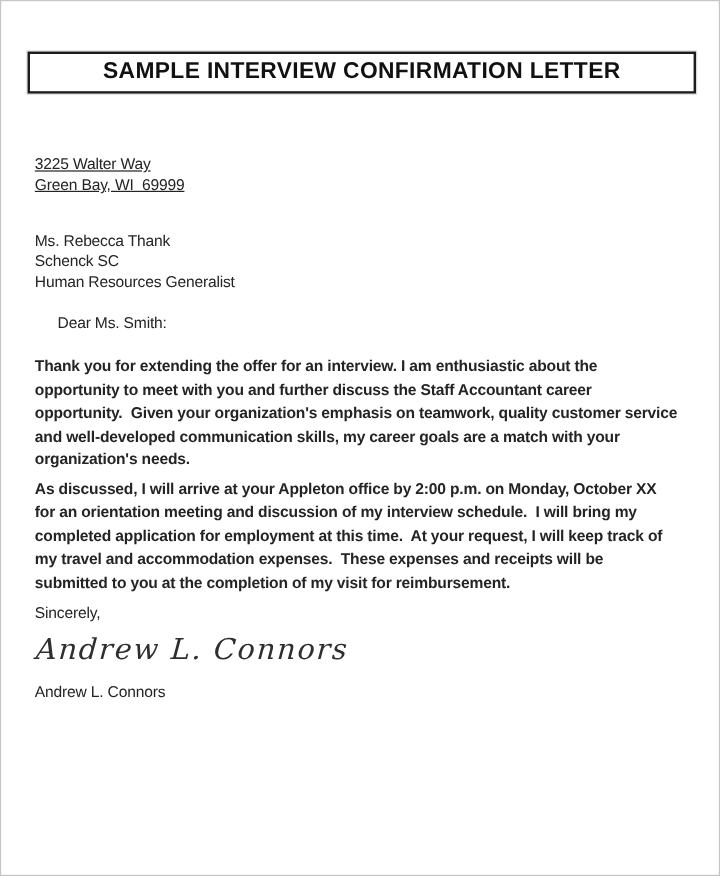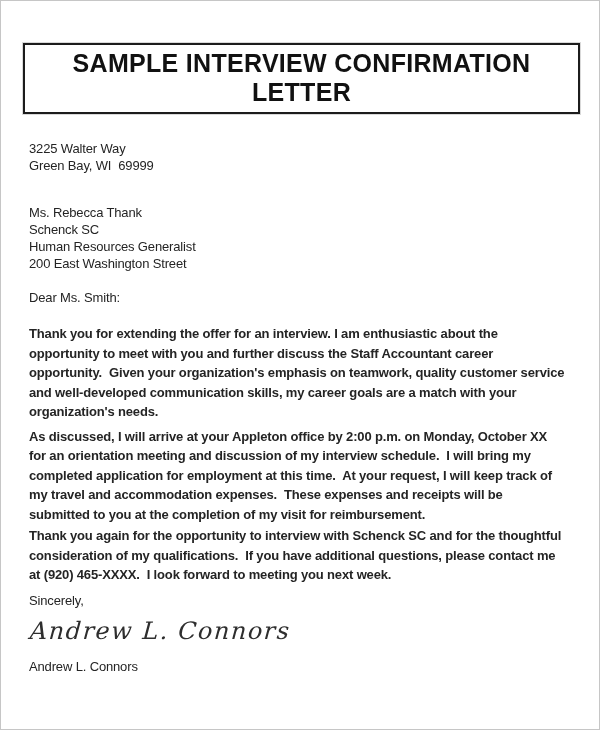--- a/index.html
+++ b/index.html
@@ -16,38 +16,38 @@
     overflow: hidden;
     font-family: "Liberation Sans", sans-serif;
     color: #242424;
   }
   .title-box {
     margin: 42px 19px 0 22px;
     border: 2px solid #1c1c1c;
     box-shadow: 0 0 0 1px #d9d9d9;
     text-align: center;
     padding: 4px 0 5px 0;
-    font-size: 25px;
+    font-size: 19px;
     font-weight: bold;
     letter-spacing: 0.3px;
     color: #111111;
     font-family: "Liberation Sans", sans-serif;
   }
   .letter {
     margin: 0 14px 0 28px;
     font-size: 13px;
     letter-spacing: -0.15px;
   }
   .pre { white-space: pre-wrap; }
   .block { line-height: 17px; }
   .para  { line-height: 19.5px; font-weight: bold; }
-  .sender     { margin-top: 26px; }
+  .sender     { margin-top: 50px; text-decoration: underline; }
   .date-line  { margin-top: 16px; }
   .recipient  { margin-top: 30px; }
-  .salutation { margin-top: 17px; }
+  .salutation { margin-top: 17px; margin-left: 19px; }
   .p1 { margin-top: 18px; }
   .p2 { margin-top: 5px; }
   .p3 { margin-top: 2px; }
   .closing { margin-top: 7px; line-height: 17px; }
   .sig-script {
     margin-top: 7px;
     font-family: "DejaVu Serif", serif;
     font-style: italic;
     font-size: 24px;
     line-height: 30px;
@@ -70,40 +70,36 @@
     <div class="sender block">
       <div class="pre">3225 Walter Way</div>
       <div class="pre">Green Bay, WI  69999</div>
     </div>
 
 
     <div class="recipient block">
       <div class="pre">Ms. Rebecca Thank</div>
       <div class="pre">Schenck SC</div>
       <div class="pre">Human Resources Generalist</div>
-      <div class="pre">200 East Washington Street</div>
     </div>
 
     <div class="salutation block pre">Dear Ms. Smith:</div>
 
     <div class="para p1 pre">Thank you for extending the offer for an interview. I am enthusiastic about the
 opportunity to meet with you and further discuss the Staff Accountant career
 opportunity.  Given your organization's emphasis on teamwork, quality customer service
 and well-developed communication skills, my career goals are a match with your
 organization's needs.</div>
 
     <div class="para p2 pre">As discussed, I will arrive at your Appleton office by 2:00 p.m. on Monday, October XX
 for an orientation meeting and discussion of my interview schedule.  I will bring my
 completed application for employment at this time.  At your request, I will keep track of
 my travel and accommodation expenses.  These expenses and receipts will be
 submitted to you at the completion of my visit for reimbursement.</div>
 
-    <div class="para p3 pre">Thank you again for the opportunity to interview with Schenck SC and for the thoughtful
-consideration of my qualifications.  If you have additional questions, please contact me
-at (920) 465-XXXX.  I look forward to meeting you next week.</div>
 
     <div class="closing pre">Sincerely,</div>
 
     <div class="sig-script pre">Andrew L. Connors</div>
 
     <div class="sig-typed pre">Andrew L. Connors</div>
 
   </div>
 </div>
 

